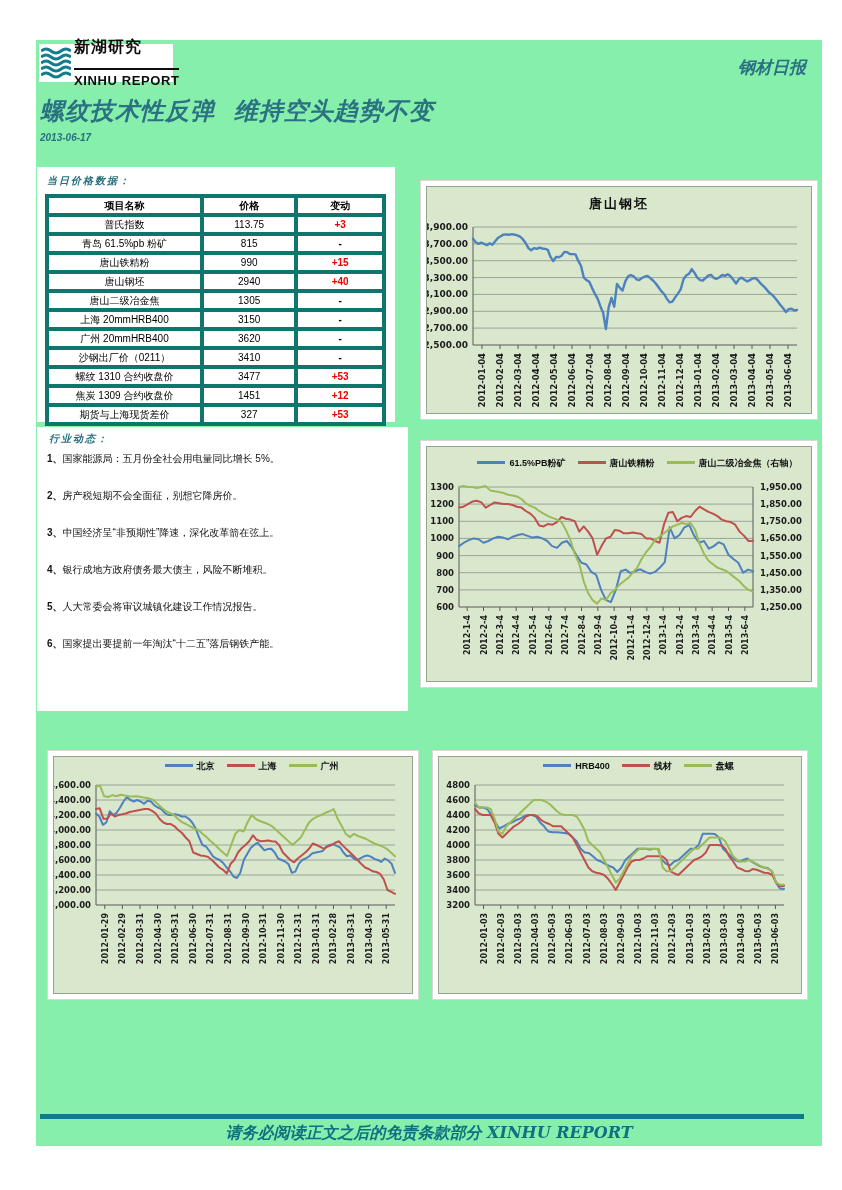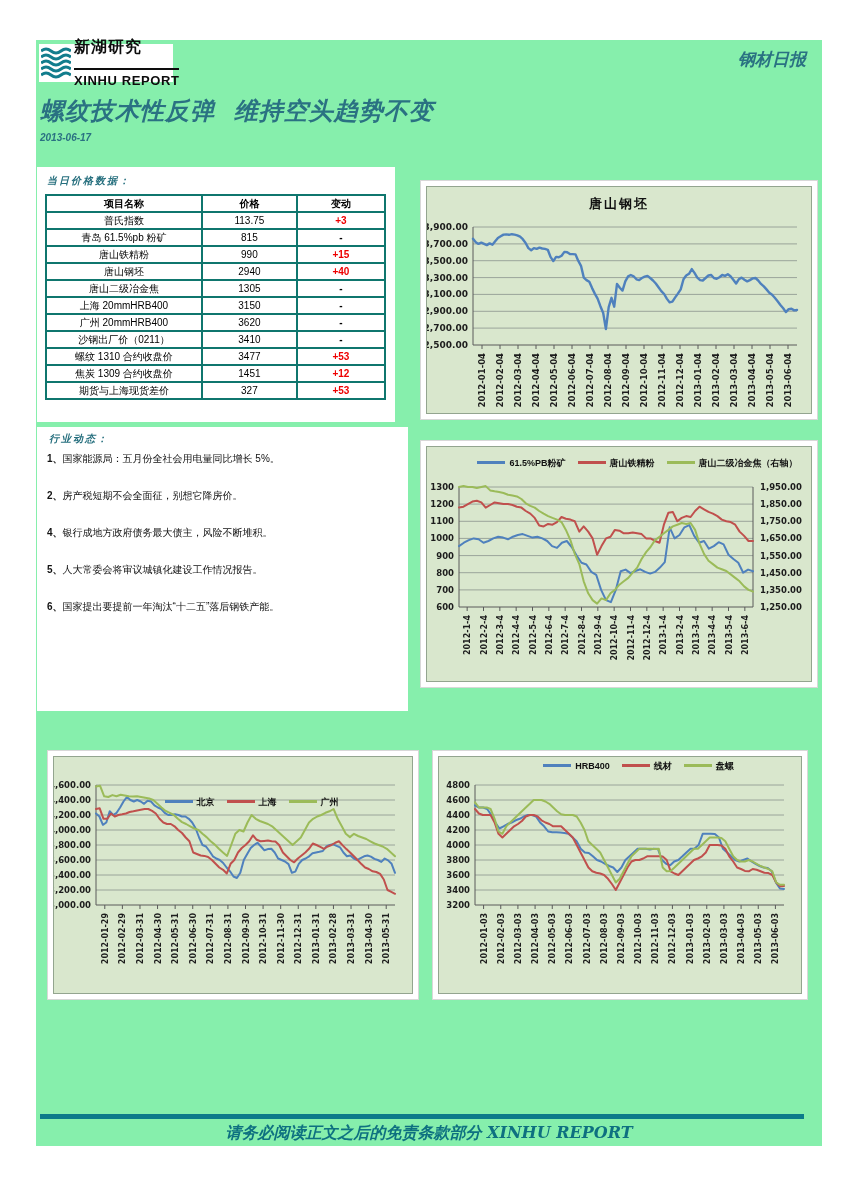--- a/index.html
+++ b/index.html
@@ -7,36 +7,36 @@
           font-family:"Liberation Sans", sans-serif;}
   .black-page{position:absolute;left:36px;top:40px;width:786px;height:1106px;background:#86efac;}
 
   
   .logo-box{position:absolute;left:3px;top:4px;width:134px;height:38px;background:#ffffff;
             display:flex;align-items:center;padding:1px 2px;box-sizing:border-box;}
   .logo-waves{flex:0 0 30px;height:32px;}
   .logo-text{margin-left:3px;line-height:1;}
   .logo-cn{font-size:16px;font-weight:900;color:#0d0d0d;letter-spacing:1px;white-space:nowrap;}
   .logo-en{font-size:13px;font-weight:700;color:#0d0d0d;letter-spacing:0.6px;border-top:2px solid #0d0d0d;margin-top:13px;padding-top:4px;white-space:nowrap;}
-  .masthead{position:absolute;right:16px;top:8px;font-size:17px;font-weight:bold;font-style:italic;
+  .masthead{position:absolute;right:16px;top:16px;font-size:17px;font-weight:bold;font-style:italic;
             color:#2a7182;font-family:Liberation Serif, serif;}
   .doc-title{position:absolute;left:4px;top:55px;font-size:24px;font-weight:bold;font-style:italic;
              color:#2a7182;font-family:"DejaVu Serif",serif;letter-spacing:1px;white-space:pre;}
   .doc-date{position:absolute;left:4px;top:92px;font-size:10px;font-weight:bold;color:#2a7182;font-style:italic;}
 
   
   .panel{position:absolute;background:#ffffff;box-sizing:border-box;}
   .table-panel{left:1px;top:127px;width:358px;height:255px;padding:7px 8px;}
   .news-panel{left:1px;top:387px;width:371px;height:284px;padding:5px 10px;}
   .sec-heading{margin:0 0 6px 2px;font-size:10px;font-weight:bold;font-style:italic;color:#266f7e;
                font-family:"DejaVu Serif",serif;letter-spacing:2px;}
 
   
   table{border-collapse:collapse;width:341px;table-layout:fixed;}
-  th,td{border:2px solid #0f766e;font-size:10px;text-align:center;height:15px;padding:0 2px;
+  th,td{border:4px solid #0f766e;font-size:10px;text-align:center;height:15px;padding:0 2px;
         overflow:hidden;white-space:nowrap;}
   th{font-weight:bold;}
   col.c-name{width:46%;} col.c-price{width:28%;} col.c-chg{width:26%;}
   td.chg{font-weight:bold;}
   .chg-up{color:#ee0000;} .chg-down{color:#31849b;} .chg-flat{color:#000;}
 
   
   .news-item{height:33px;font-size:10px;color:#121212;margin-top:4px;}
   .news-item .num{font-weight:bold;}
 
@@ -154,20 +154,21 @@
             </tr>
           </tbody>
       </table>
     </section>
 
     <section class="panel news-panel">
       <h2 class="sec-heading">行业动态：</h2>
       <div>
           <div class="news-item"><span class="num">1、</span><span>国家能源局：五月份全社会用电量同比增长 5%。</span></div>
           <div class="news-item"><span class="num">2、</span><span>房产税短期不会全面征，别想它降房价。</span></div>
+          <div class="news-item"><span class="num">3、</span><span>中国经济呈“非预期性”降速，深化改革箭在弦上。</span></div>
           <div class="news-item"><span class="num">4、</span><span>银行成地方政府债务最大债主，风险不断堆积。</span></div>
           <div class="news-item"><span class="num">5、</span><span>人大常委会将审议城镇化建设工作情况报告。</span></div>
           <div class="news-item"><span class="num">6、</span><span>国家提出要提前一年淘汰“十二五”落后钢铁产能。</span></div>
         </div>
     </section>
 
     <div class="chart-box" id="chart0">
         <div class="plot"><svg width="386" height="228">
             <line x1="46" y1="40.0" x2="370" y2="40.0" stroke="#9aa49a" stroke-width="1"></line>
             <text x="41" y="43" text-anchor="end" font-size="9" font-weight="bold" fill="#1c1c1c">3,900.00</text>
@@ -345,21 +346,21 @@
             <text x="282.4411764705883" y="156" text-anchor="end" font-size="8" font-weight="bold" fill="#1c1c1c" transform="rotate(-90 282.4411764705883 156)">2013-02-28</text>
             <line x1="297.0294117647059" y1="148" x2="297.0294117647059" y2="152" stroke="#5a5a5a" stroke-width="1"></line>
             <text x="300.0294117647059" y="156" text-anchor="end" font-size="8" font-weight="bold" fill="#1c1c1c" transform="rotate(-90 300.0294117647059 156)">2013-03-31</text>
             <line x1="314.61764705882354" y1="148" x2="314.61764705882354" y2="152" stroke="#5a5a5a" stroke-width="1"></line>
             <text x="317.61764705882354" y="156" text-anchor="end" font-size="8" font-weight="bold" fill="#1c1c1c" transform="rotate(-90 317.61764705882354 156)">2013-04-30</text>
             <line x1="332.2058823529412" y1="148" x2="332.2058823529412" y2="152" stroke="#5a5a5a" stroke-width="1"></line>
             <text x="335.2058823529412" y="156" text-anchor="end" font-size="8" font-weight="bold" fill="#1c1c1c" transform="rotate(-90 335.2058823529412 156)">2013-05-31</text>
             <polyline points="42.0,56.5 45.4,59.5 48.9,67.8 52.3,65.5 55.7,54.3 59.2,58.0 62.6,55.8 66.1,50.5 69.5,44.5 72.9,40.0 76.4,43.0 79.8,44.5 83.2,43.0 86.7,44.5 90.1,46.8 93.6,43.8 97.0,44.5 100.4,48.3 103.9,50.5 107.3,52.0 110.7,55.8 114.2,58.0 117.6,58.0 121.0,57.3 124.5,58.0 127.9,59.5 131.4,59.5 134.8,61.8 138.2,65.5 141.7,71.5 145.1,80.5 148.5,88.0 152.0,89.5 155.4,94.0 158.9,99.3 162.3,101.5 165.7,103.0 169.2,106.0 172.6,110.5 176.0,114.3 179.5,119.5 182.9,121.0 186.3,115.8 189.8,103.0 193.2,97.0 196.7,91.0 200.1,88.0 203.5,85.8 207.0,89.5 210.4,93.3 213.8,92.1 217.3,91.8 220.7,95.5 224.1,101.5 227.6,103.0 231.0,104.5 234.5,107.1 237.9,115.8 241.3,114.6 244.8,106.8 248.2,103.0 251.6,101.5 255.1,99.3 258.5,96.3 262.0,95.5 265.4,94.8 268.8,94.0 272.3,89.5 275.7,88.0 279.1,87.3 282.6,88.8 286.0,90.3 289.4,95.5 292.9,99.3 296.3,98.5 299.8,101.5 303.2,103.0 306.6,101.1 310.1,99.3 313.5,98.5 316.9,99.6 320.4,101.9 323.8,103.0 327.3,104.9 330.7,101.5 334.1,103.4 337.6,106.8 341.0,115.8" fill="none" stroke="#4f81bd" stroke-width="2" stroke-linejoin="round" stroke-linecap="round"></polyline>
             <polyline points="42.0,52.0 45.7,51.3 49.5,61.8 53.2,61.8 57.0,56.5 60.7,59.5 64.4,58.0 68.2,57.3 71.9,56.5 75.6,55.0 79.4,54.3 83.1,53.5 86.8,52.8 90.6,52.0 94.3,52.0 98.1,53.9 101.8,56.5 105.5,61.8 109.3,65.5 113.0,67.0 116.8,67.0 120.5,69.3 124.2,73.0 128.0,76.0 131.7,80.5 135.4,84.3 139.2,95.5 142.9,97.0 146.7,98.5 150.4,98.9 154.1,100.0 157.9,103.0 161.6,106.8 165.3,110.5 169.1,112.8 172.8,116.5 176.6,106.8 180.3,103.0 184.0,95.5 187.8,91.0 191.5,88.0 195.2,84.3 199.0,78.3 202.7,82.8 206.4,84.3 210.2,83.9 213.9,83.5 217.7,84.3 221.4,84.6 225.1,88.0 228.9,95.5 232.6,99.3 236.3,103.0 240.1,105.3 243.8,101.5 247.6,98.5 251.3,95.5 255.0,91.8 258.8,86.5 262.5,88.0 266.3,89.9 270.0,91.8 273.7,89.5 277.5,88.0 281.2,85.8 284.9,84.3 288.7,88.4 292.4,92.1 296.1,95.5 299.9,99.3 303.6,103.0 307.4,107.1 311.1,110.5 314.8,112.0 318.6,114.3 322.3,115.0 326.1,116.9 329.8,122.5 333.5,133.0 337.3,134.9 341.0,136.8" fill="none" stroke="#c0504d" stroke-width="2" stroke-linejoin="round" stroke-linecap="round"></polyline>
             <polyline points="42.0,29.5 46.1,28.8 50.2,39.3 54.3,40.0 58.4,38.1 62.5,39.3 66.6,37.8 70.7,38.5 74.8,39.3 78.9,39.6 83.0,39.3 87.1,40.0 91.2,40.8 95.2,41.5 99.3,43.0 103.4,46.8 107.5,50.5 111.6,53.9 115.7,55.8 119.8,58.0 123.9,61.8 128.0,65.1 132.1,67.0 136.2,69.3 140.3,71.5 144.4,73.0 148.5,76.8 152.6,80.1 156.7,84.3 160.8,87.6 164.9,91.8 169.0,95.5 173.1,98.9 177.2,88.0 181.3,76.8 185.4,73.0 189.5,74.5 193.5,65.5 197.6,58.0 201.7,61.8 205.8,64.0 209.9,65.5 214.0,67.0 218.1,69.3 222.2,73.0 226.3,76.8 230.4,80.5 234.5,84.3 238.6,88.0 242.7,84.3 246.8,80.5 250.9,73.0 255.0,65.5 259.1,61.8 263.2,59.5 267.3,58.0 271.4,55.8 275.5,54.3 279.6,52.0 283.7,61.8 287.8,69.3 291.8,76.8 295.9,80.1 300.0,76.8 304.1,79.0 308.2,80.5 312.3,82.0 316.4,84.3 320.5,86.5 324.6,88.0 328.7,89.5 332.8,91.8 336.9,95.5 341.0,99.3" fill="none" stroke="#9bbb59" stroke-width="2" stroke-linejoin="round" stroke-linecap="round"></polyline>
-          </svg><div class="legend" style="top: 3px; margin-top: 36px;"><span class="sw" style="background: rgb(79, 129, 189);"></span><span>北京</span><span class="sw" style="background: rgb(192, 80, 77);"></span><span>上海</span><span class="sw" style="background: rgb(155, 187, 89);"></span><span>广州</span></div></div>
+          </svg><div class="legend" style="top: 3px;"><span class="sw" style="background: rgb(79, 129, 189);"></span><span>北京</span><span class="sw" style="background: rgb(192, 80, 77);"></span><span>上海</span><span class="sw" style="background: rgb(155, 187, 89);"></span><span>广州</span></div></div>
       </div>
     <div class="chart-box" id="chart3">
         <div class="plot"><svg width="364" height="238">
             <line x1="36" y1="28.0" x2="345" y2="28.0" stroke="#9aa49a" stroke-width="1"></line>
             <text x="31" y="31" text-anchor="end" font-size="8.5" font-weight="bold" fill="#1c1c1c">4800</text>
             <line x1="36" y1="43.0" x2="345" y2="43.0" stroke="#9aa49a" stroke-width="1"></line>
             <text x="31" y="46" text-anchor="end" font-size="8.5" font-weight="bold" fill="#1c1c1c">4600</text>
             <line x1="36" y1="58.0" x2="345" y2="58.0" stroke="#9aa49a" stroke-width="1"></line>
             <text x="31" y="61" text-anchor="end" font-size="8.5" font-weight="bold" fill="#1c1c1c">4400</text>
             <line x1="36" y1="73.0" x2="345" y2="73.0" stroke="#9aa49a" stroke-width="1"></line>

